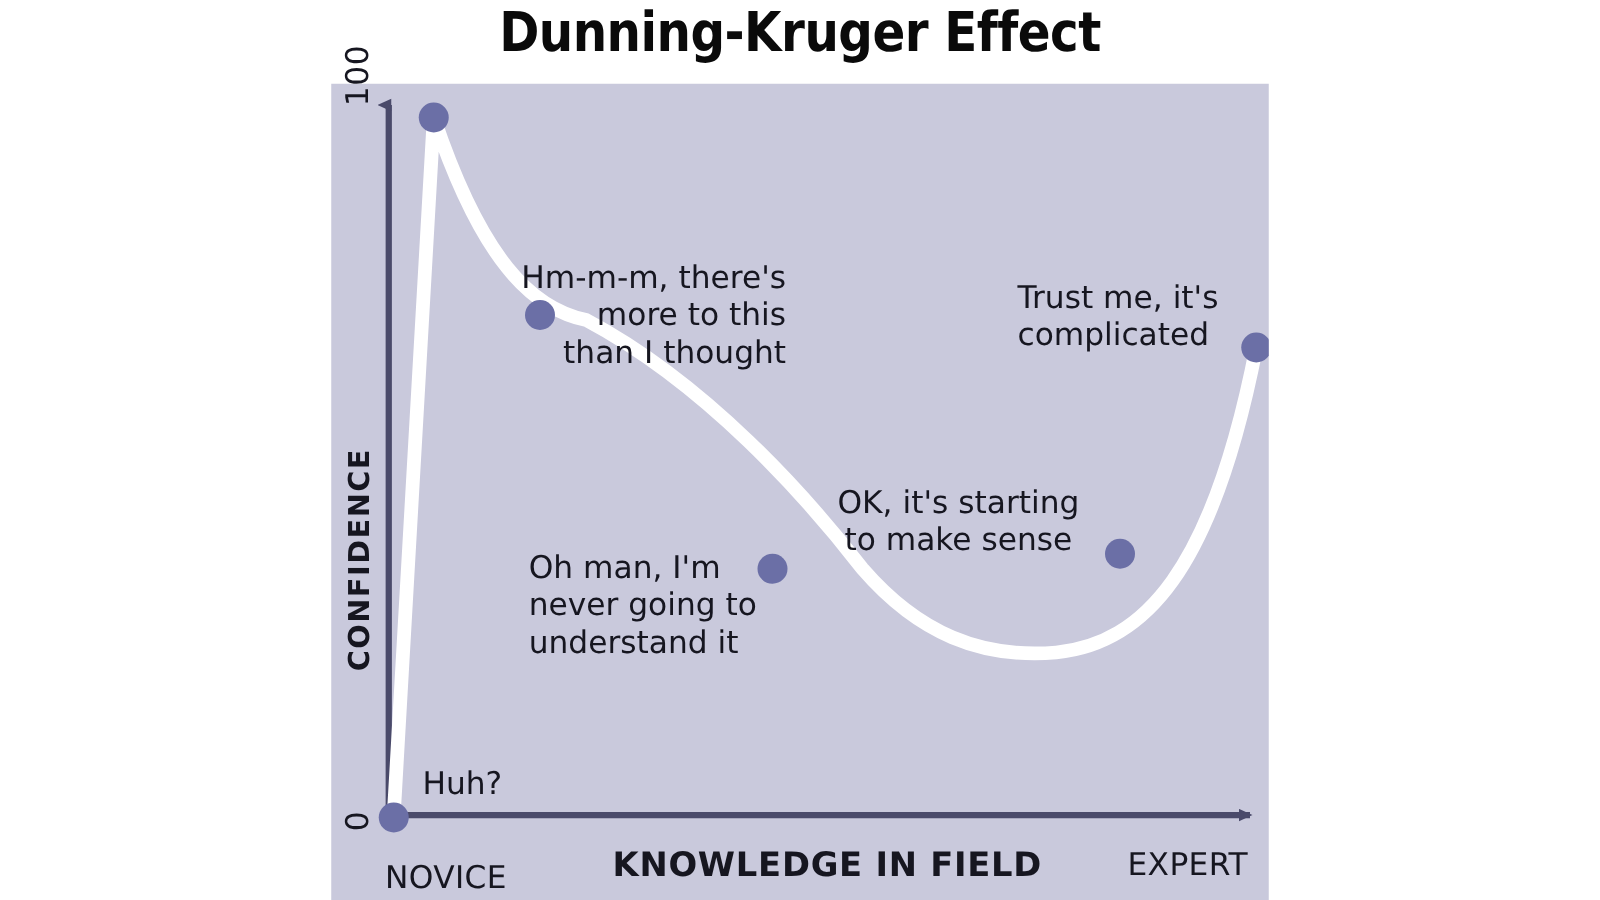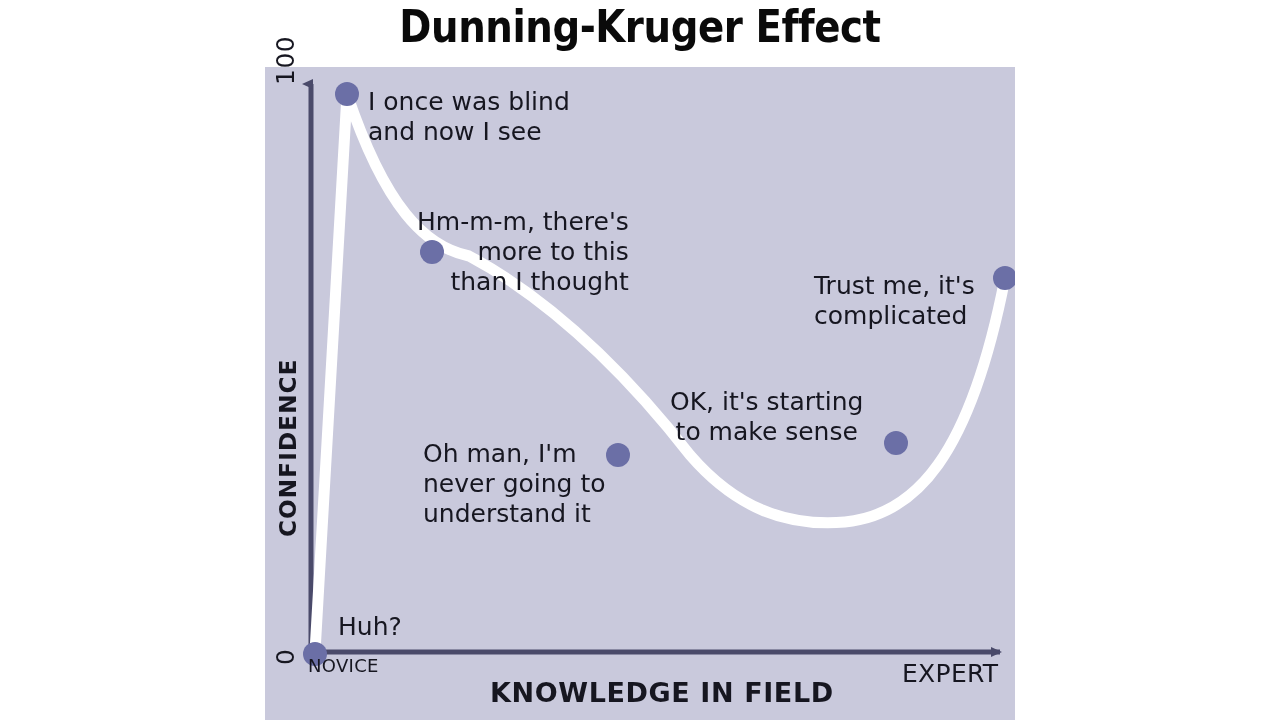--- a/index.html
+++ b/index.html
@@ -91,55 +91,55 @@
     top: 470px;
     font-size: 23px;
     font-weight: bold;
     letter-spacing: 1.2px;
     transform: rotate(-90deg);
     transform-origin: left top;
   }
 
   #x-label-novice {
     left: 43px;
-    top: 588px;
-    font-size: 18px;
+    top: 620px;
+    font-size: 25px;
     letter-spacing: 0.3px;
   }
 
   #x-axis-title {
     left: 225px;
     top: 610px;
     font-size: 27px;
     font-weight: bold;
     letter-spacing: 0.6px;
   }
 
   #x-label-expert {
     left: 637px;
-    top: 592px;
+    top: 610px;
     font-size: 25px;
     letter-spacing: 0.3px;
   }
 
   
   .annotation {
     position: absolute;
     font-family: "DejaVu Sans", sans-serif;
     font-size: 25px;
     line-height: 30px;
     color: #161620;
     white-space: pre-line;
   }
 
   #annot-peak       { left: 103px; top: 20px;  text-align: left;  }
   #annot-descent    { left: 152px; top: 140px; text-align: right; }
   #annot-valley     { left: 158px; top: 372px; text-align: left;  }
   #annot-recovery   { left: 405px; top: 320px; text-align: center;  }
-  #annot-expert     { left: 549px; top: 156px; text-align: left; margin-top: 48px;  }
+  #annot-expert     { left: 549px; top: 156px; text-align: left;  }
   #annot-origin     { left: 73px;  top: 545px; text-align: left;  }
 </style>
 </head>
 <body>
 
 <div id="page">
 
   <div id="chart-title">Dunning-Kruger Effect</div>
 
   <div id="plot-panel">
@@ -174,22 +174,20 @@
 
     <div class="axis-text" id="y-tick-100">100</div>
     <div class="axis-text" id="y-tick-0">0</div>
     <div class="axis-text" id="y-axis-title">CONFIDENCE</div>
 
     <div class="axis-text" id="x-label-novice">NOVICE</div>
     <div class="axis-text" id="x-axis-title">KNOWLEDGE IN FIELD</div>
     <div class="axis-text" id="x-label-expert">EXPERT</div>
 
     <div class="annotation" id="annot-origin">Huh?</div>
-    <div class="annotation" id="annot-peak">I once was blind
-and now I see</div>
     <div class="annotation" id="annot-descent">Hm-m-m, there's
 more to this
 than I thought</div>
     <div class="annotation" id="annot-valley">Oh man, I'm
 never going to
 understand it</div>
     <div class="annotation" id="annot-recovery">OK, it's starting
 to make sense</div>
     <div class="annotation" id="annot-expert">Trust me, it's
 complicated</div>

